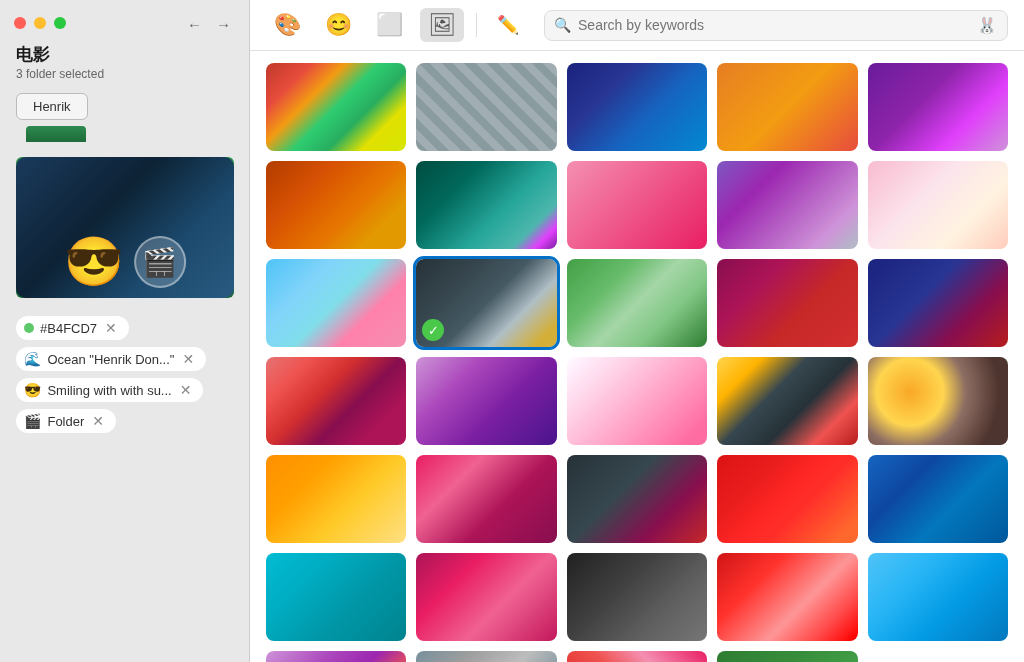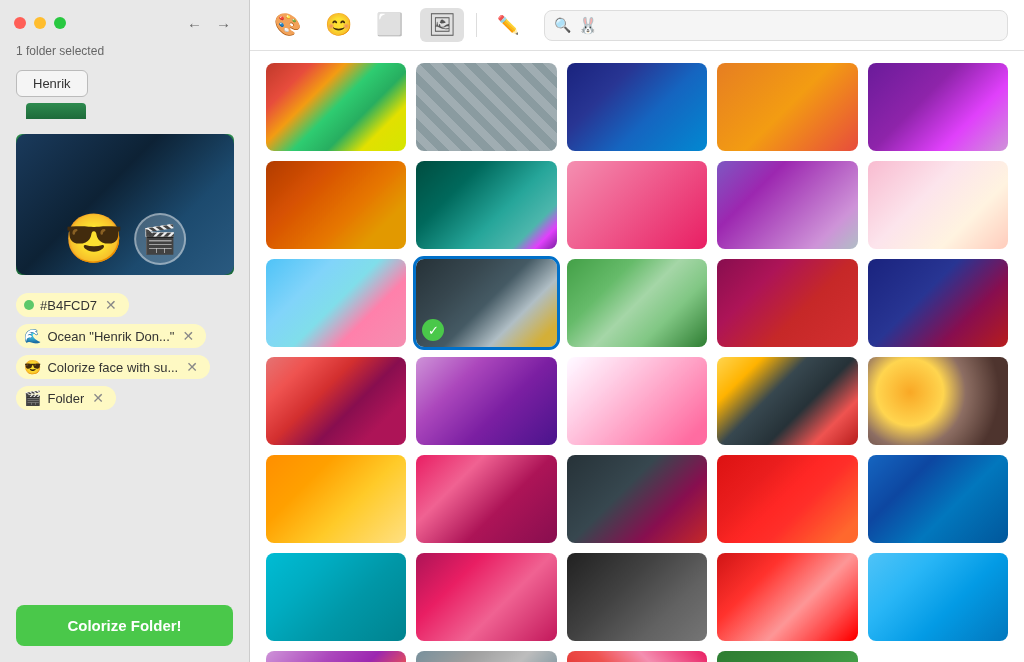--- a/index.html
+++ b/index.html
@@ -64,21 +64,21 @@
     .film-icon-circle {
       width: 52px; height: 52px; border-radius: 50%;
       background: rgba(255,255,255,0.2); display: flex; align-items: center; justify-content: center;
       border: 2px solid rgba(255,255,255,0.4);
     }
     .film-icon-circle span { font-size: 28px; }
 
     .tags-section { padding: 10px 16px; display: flex; flex-direction: column; gap: 7px; }
     .tag-pill {
       display: flex; align-items: center; gap: 6px;
-      background: #fef9c3; border-radius: 20px;
+      background: #ffffff; border-radius: 20px;
       padding: 4px 10px 4px 8px; width: fit-content; max-width: 215px;
       font-size: 13px; color: #333;
     }
     .tag-dot { width: 10px; height: 10px; border-radius: 50%; background: #5dc86a; flex-shrink: 0; }
     .tag-emoji { font-size: 14px; flex-shrink: 0; }
     .tag-text { white-space: nowrap; overflow: hidden; text-overflow: ellipsis; max-width: 150px; }
     .tag-remove { margin-left: auto; cursor: pointer; color: #888; font-size: 14px; padding: 0 2px; flex-shrink: 0; }
 
     .colorize-btn {
       position: absolute; bottom: 16px; left: 16px; right: 16px;
@@ -178,21 +178,22 @@
     <div class="traffic-light tl-red"></div>
     <div class="traffic-light tl-yellow"></div>
     <div class="traffic-light tl-green"></div>
     <div class="nav-buttons">
       <button class="nav-btn">←</button>
       <button class="nav-btn">→</button>
     </div>
   </div>
 
   <div class="app-title">
-    <div class="app-subtitle">1 folder selected</div>
+    <div class="app-title-text">电影</div>
+    <div class="app-subtitle">3 folder selected</div>
   </div>
 
   <button class="preview-btn">Henrik</button>
 
   <div class="folder-preview">
     <div class="folder-tab"></div>
     <div class="folder-main-bg">
       <div class="folder-bg-img"></div>
     </div>
     <div class="folder-icon-container">
@@ -212,45 +213,45 @@
     </div>
 
     <div class="tag-pill">
       <span class="tag-emoji">🌊</span>
       <span class="tag-text">Ocean "Henrik Don..."</span>
       <span class="tag-remove">✕</span>
     </div>
 
     <div class="tag-pill">
       <span class="tag-emoji">😎</span>
-      <span class="tag-text">Colorize face with su...</span>
+      <span class="tag-text">Smiling with with su...</span>
       <span class="tag-remove">✕</span>
     </div>
 
     <div class="tag-pill">
       <span class="tag-emoji">🎬</span>
       <span class="tag-text">Folder</span>
       <span class="tag-remove">✕</span>
     </div>
   </div>
 
-  <button class="colorize-btn">Colorize Folder!</button>
 </div>
 
 <div class="main-panel">
 
   <div class="toolbar">
     <button class="tool-btn" title="Palette">🎨</button>
     <button class="tool-btn" title="Emoji">😊</button>
     <button class="tool-btn" title="Layers">⬜</button>
     <button class="tool-btn active" title="Images" style="background:#e0e0e0;">🖼</button>
     <div class="toolbar-divider"></div>
     <button class="tool-btn" title="Eyedropper" style="font-size:18px;">✏️</button>
     <div class="search-box">
       <span class="search-icon">🔍</span>
+      <input class="search-input" type="text" placeholder="Search by keywords" style="">
       <span class="search-emoji">🐰</span>
     </div>
   </div>
 
   <div class="images-grid" id="images-grid">
   <div class="image-cell img-1"></div>
       <div class="image-cell img-2"></div>
       <div class="image-cell img-3"></div>
       <div class="image-cell img-4"></div>
       <div class="image-cell img-5"></div>

